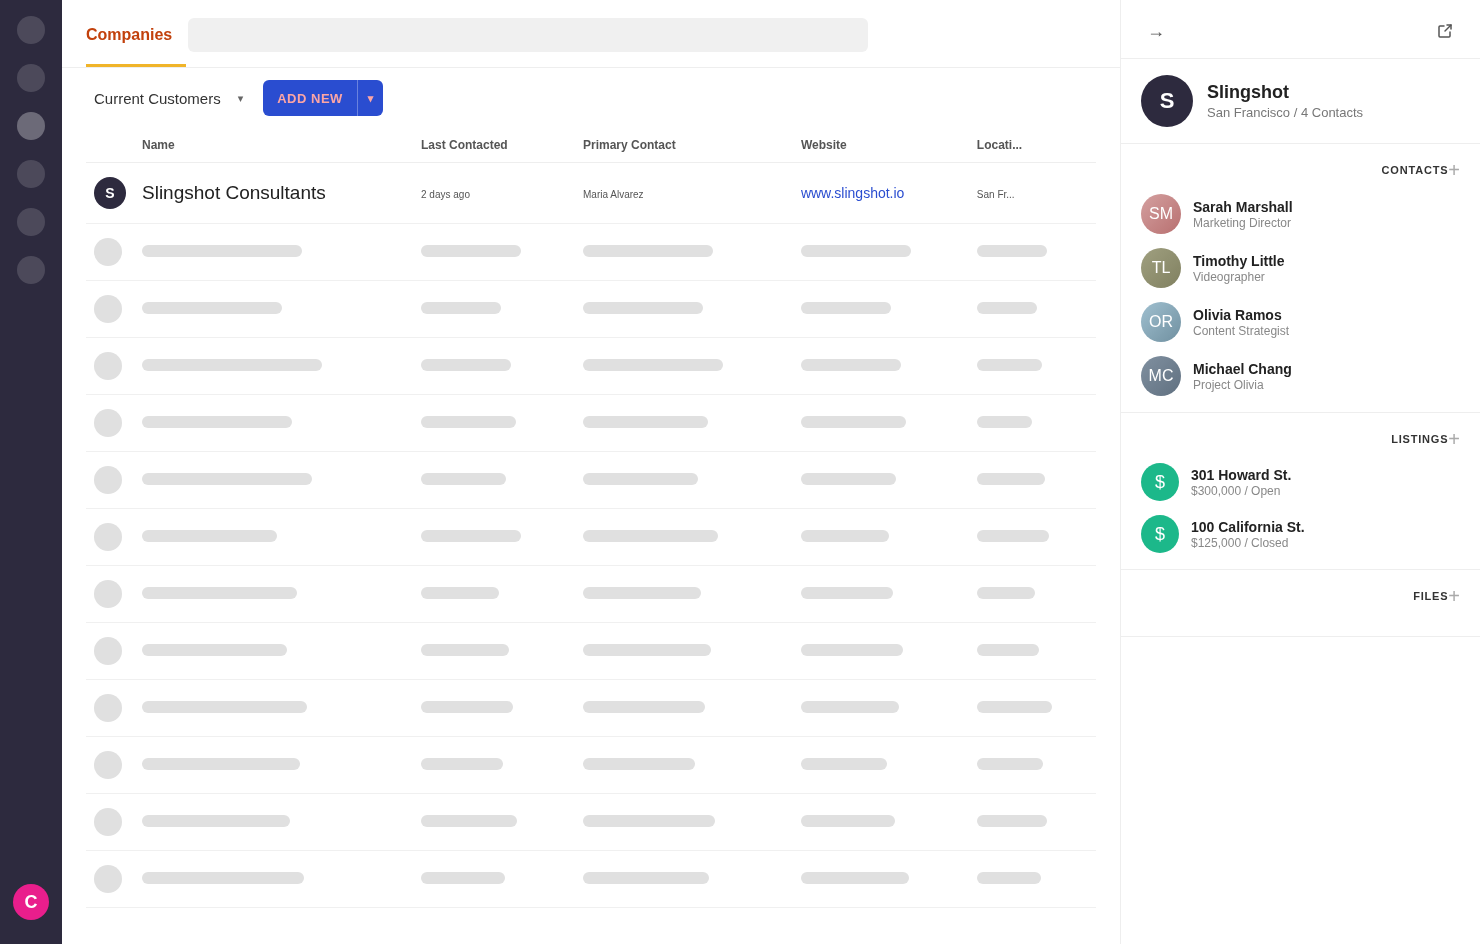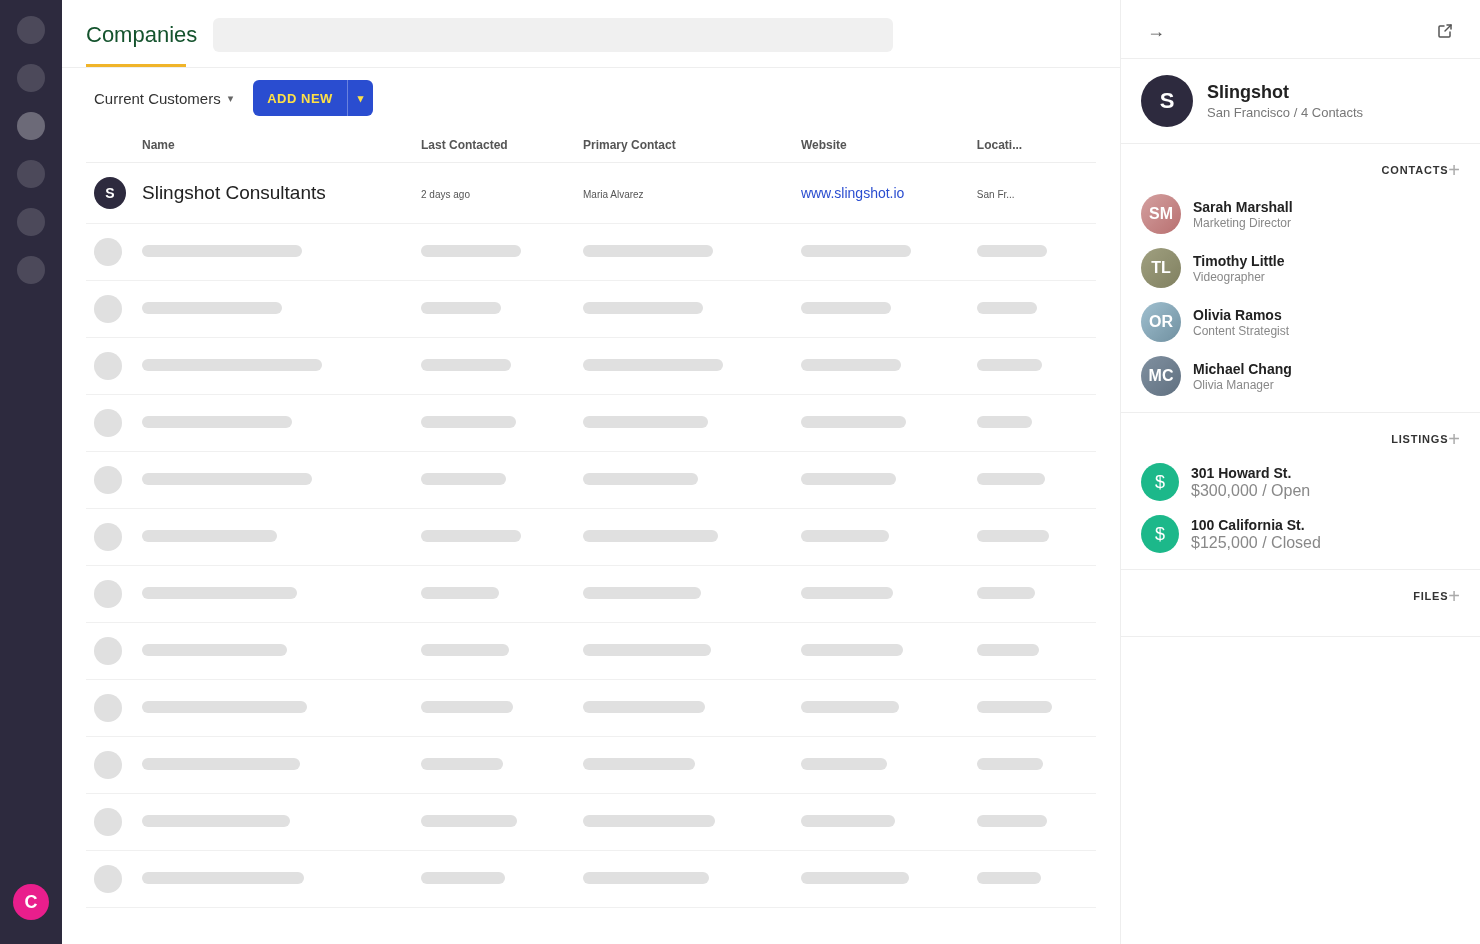--- a/index.html
+++ b/index.html
@@ -48,23 +48,23 @@
       border-bottom: 1px solid #eee;
       background: #fff;
     }
     .header-top {
       display: flex;
       align-items: center;
       gap: 16px;
       margin-bottom: 12px;
     }
     .page-title {
-      font-size: 22px;
-      font-weight: 400;
-      color: #14532d;
+      font-size: 16px;
+      font-weight: 700;
+      color: #c2410c;
     }
     .search-bar {
       flex: 1;
       height: 34px;
       background: #f0f0f0;
       border-radius: 6px;
       max-width: 680px;
     }
     .header-underline {
       height: 3px;
@@ -77,35 +77,35 @@
     .toolbar {
       display: flex;
       align-items: center;
       gap: 12px;
       padding: 12px 24px;
       background: #fff;
     }
     .filter-btn {
       display: flex;
       align-items: center;
-      gap: 7px;
+      gap: 17px;
       background: none;
       border: none;
       font-size: 15px;
       font-weight: 500;
       color: #333;
       cursor: pointer;
       padding: 4px 8px;
     }
     .filter-chevron { font-size: 11px; color: #666; }
     .add-new-btn {
       display: flex;
       align-items: center;
       background: #2a4dd0;
-      color: #fde047;
+      color: #fca5a5;
       border: none;
       border-radius: 6px;
       cursor: pointer;
       font-size: 13px;
       font-weight: 700;
       overflow: hidden;
     }
     .add-new-btn .btn-main {
       padding: 8px 14px;
       letter-spacing: 0.5px;
@@ -311,41 +311,41 @@
       display: flex; align-items: center; justify-content: center;
       color: #fff; font-size: 18px;
       flex-shrink: 0;
     }
     .listing-name {
       font-size: 14px;
       font-weight: 600;
       color: #222;
     }
     .listing-sub {
-      font-size: 16px;
+      font-size: 12px;
       color: #888;
       margin-top: 1px;
     }
 
     
     .avatar-sarah {
       background: linear-gradient(135deg, #d4a0a0, #b87070);
     }
     .avatar-timothy {
       background: linear-gradient(135deg, #a0a080, #808060);
     }
     .avatar-olivia {
       background: linear-gradient(135deg, #a0c0d0, #7090a0);
     }
     .avatar-michael {
       background: linear-gradient(135deg, #8090a0, #607080);
     }
     .avatar-text {
       color: #fff;
-      font-weight: 700;
+      font-weight: 400;
       font-size: 16px;
       display: flex;
       align-items: center;
       justify-content: center;
       width: 100%;
       height: 100%;
       border-radius: 50%;
     }
   </style>
 </head>
@@ -602,21 +602,21 @@
         <div class="contact-name">Olivia Ramos</div>
         <div class="contact-role">Content Strategist</div>
       </div>
     </div>
     <div class="contact-item">
       <div class="contact-avatar avatar-michael">
         <div class="avatar-text">MC</div>
       </div>
       <div>
         <div class="contact-name">Michael Chang</div>
-        <div class="contact-role">Olivia Manager</div>
+        <div class="contact-role">Project Olivia</div>
       </div>
     </div>
   </div>
 
   <div class="panel-section">
     <div class="panel-section-header">
       <span class="panel-section-title">LISTINGS</span>
       <span class="panel-section-add">+</span>
     </div>
     <div class="listing-item">

